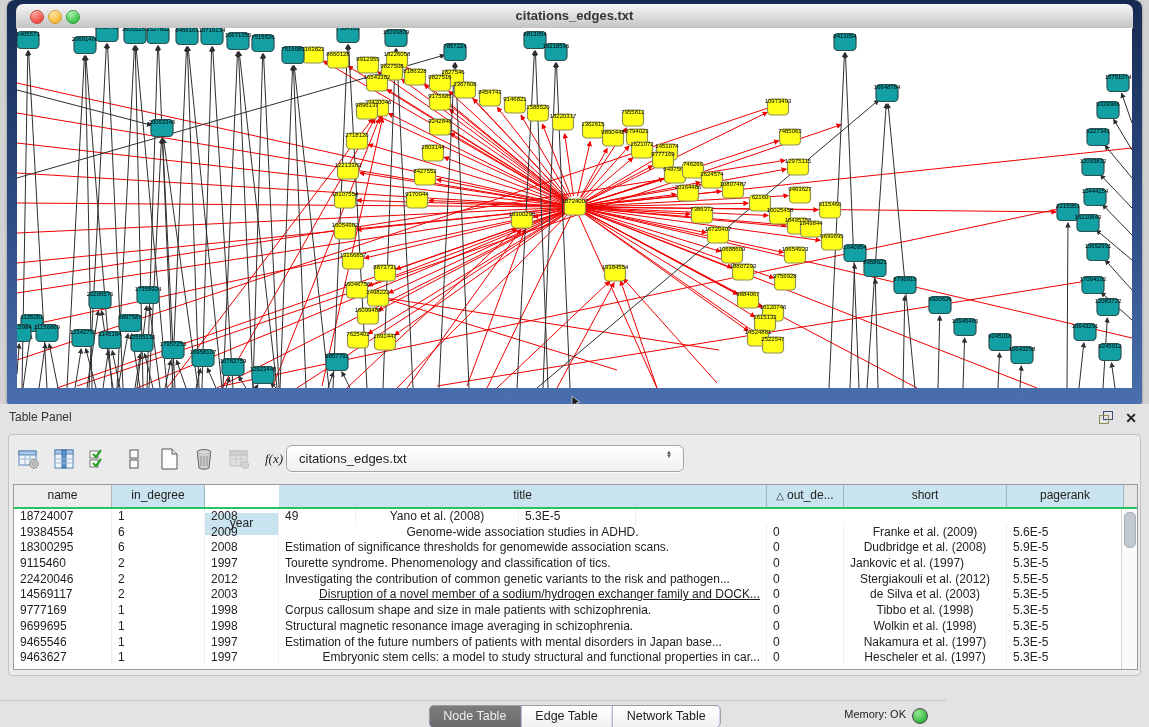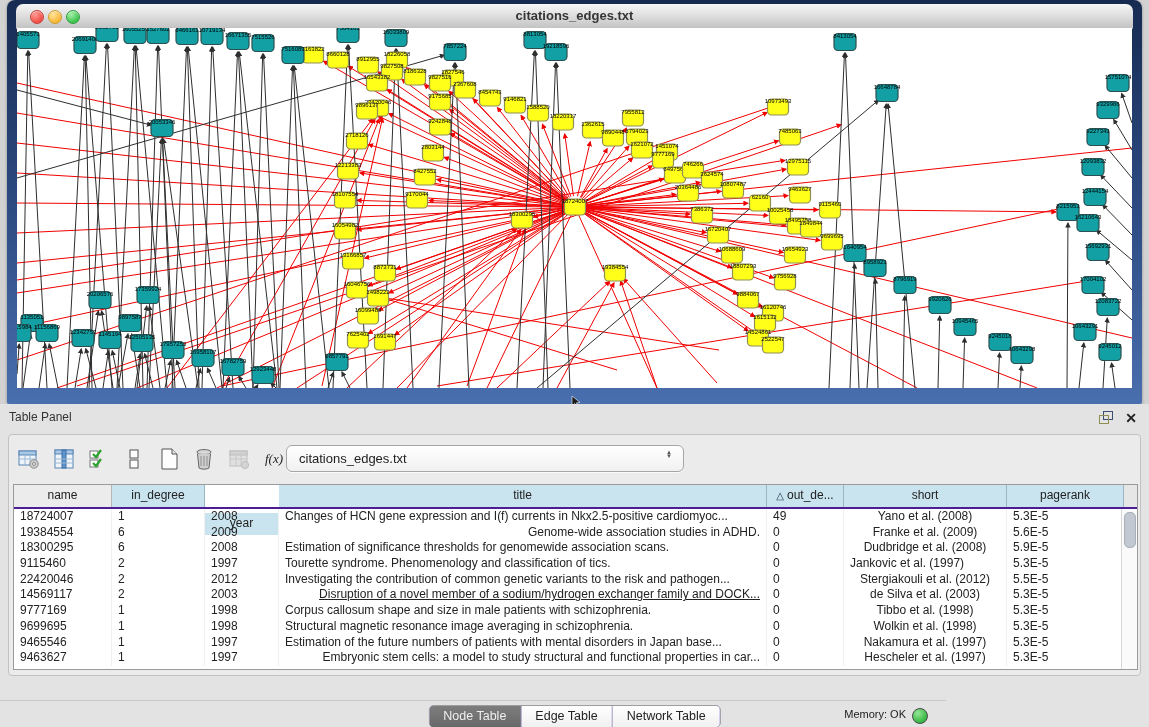--- a/index.html
+++ b/index.html
@@ -30,21 +30,21 @@
   .toolbar{position:absolute;left:8px;top:8px;height:32px;display:flex;align-items:center;gap:11px;}
   .ticon{width:24px;height:24px;display:flex;align-items:center;justify-content:center;}
   .ticon svg{display:block;}
   .fx{font-family:Liberation Serif, serif;font-style:italic;font-size:13px;color:#222;}
   .combo{position:absolute;left:277px;top:10px;width:396px;height:25px;border:1px solid #a6a6a6;border-radius:6px;
     background:linear-gradient(#ffffff,#f1f1f1);box-shadow:0 1px 0 rgba(255,255,255,.8);}
   .combo-text{position:absolute;left:12px;top:0;height:25px;line-height:25px;font-size:13px;color:#222;}
   .combo-arrows{position:absolute;right:9px;top:4px;width:10px;font-size:6px;line-height:4px;color:#555;text-align:center;}
 
   .table-wrap{position:absolute;left:4px;top:49px;width:1123px;height:184px;background:#ffffff;border:1px solid #9a9a9a;overflow:hidden;}
-  .thead{display:flex;height:22px;border-bottom:2px solid #4c1d95;}
+  .thead{display:flex;height:22px;border-bottom:2px solid #22c55e;}
   .hcell{box-sizing:border-box;height:22px;line-height:21px;font-size:12px;color:#222;text-align:center;
     background:#c9e4ef;border-right:1px solid #9db7c2;overflow:hidden;white-space:nowrap;}
   .hcell.gray{background:#ececec;border-right:1px solid #b5b5b5;}
   .hcell .sort{font-size:10px;color:#234;margin-right:3px;}
   .hcorner{flex:1;background:#e6e6e6;}
   .trow{display:flex;height:15.7px;}
   .tcell{box-sizing:border-box;padding:0 6px;font-size:12px;line-height:15.7px;color:#222;
     white-space:nowrap;overflow:hidden;border-right:1px solid #f0f0f0;}
   .vscroll{position:absolute;right:0;top:24px;bottom:0;width:15px;background:#fafafa;border-left:1px solid #d5d5d5;}
   .vthumb{position:absolute;left:2px;top:3px;width:10px;height:34px;border-radius:5px;background:#c1c8d2;border:1px solid #a9b0ba;}
@@ -611,30 +611,29 @@
             <div class="hcell" style="width: 77px;"><span class="sort">△</span>out_de...</div>
             <div class="hcell" style="width: 163px;">short</div>
             <div class="hcell" style="width: 117px;">pagerank</div>
             <div class="hcorner"></div>
           </div>
         <div id="tbody">
             <div class="trow">
               <div class="tcell" style="width: 98px; text-align: left;">18724007</div>
               <div class="tcell" style="width: 93px; text-align: left;">1</div>
               <div class="tcell" style="width: 74px; text-align: left;">2008</div>
-              <div class="tcell" style="width: 488px; text-align: left;">Changes of HCN gene expression and I(f) currents in Nkx2.5-positive cardiomyoc...</div>
               <div class="tcell" style="width: 77px; text-align: left;">49</div>
               <div class="tcell" style="width: 163px; text-align: center;">Yano et al. (2008)</div>
               <div class="tcell" style="width: 117px; text-align: left;">5.3E-5</div>
             </div>
             <div class="trow">
               <div class="tcell" style="width: 98px; text-align: left;">19384554</div>
               <div class="tcell" style="width: 93px; text-align: left;">6</div>
               <div class="tcell" style="width: 74px; text-align: left;">2009</div>
-              <div class="tcell" style="width: 488px; text-align: right;">Genome-wide association studies in ADHD.</div>
+              <div class="tcell" style="width: 488px; text-align: center;">Genome-wide association studies in ADHD.</div>
               <div class="tcell" style="width: 77px; text-align: left;">0</div>
               <div class="tcell" style="width: 163px; text-align: center;">Franke et al. (2009)</div>
               <div class="tcell" style="width: 117px; text-align: left;">5.6E-5</div>
             </div>
             <div class="trow">
               <div class="tcell" style="width: 98px; text-align: left;">18300295</div>
               <div class="tcell" style="width: 93px; text-align: left;">6</div>
               <div class="tcell" style="width: 74px; text-align: left;">2008</div>
               <div class="tcell" style="width: 488px; text-align: left;">Estimation of significance thresholds for genomewide association scans.</div>
               <div class="tcell" style="width: 77px; text-align: left;">0</div>

